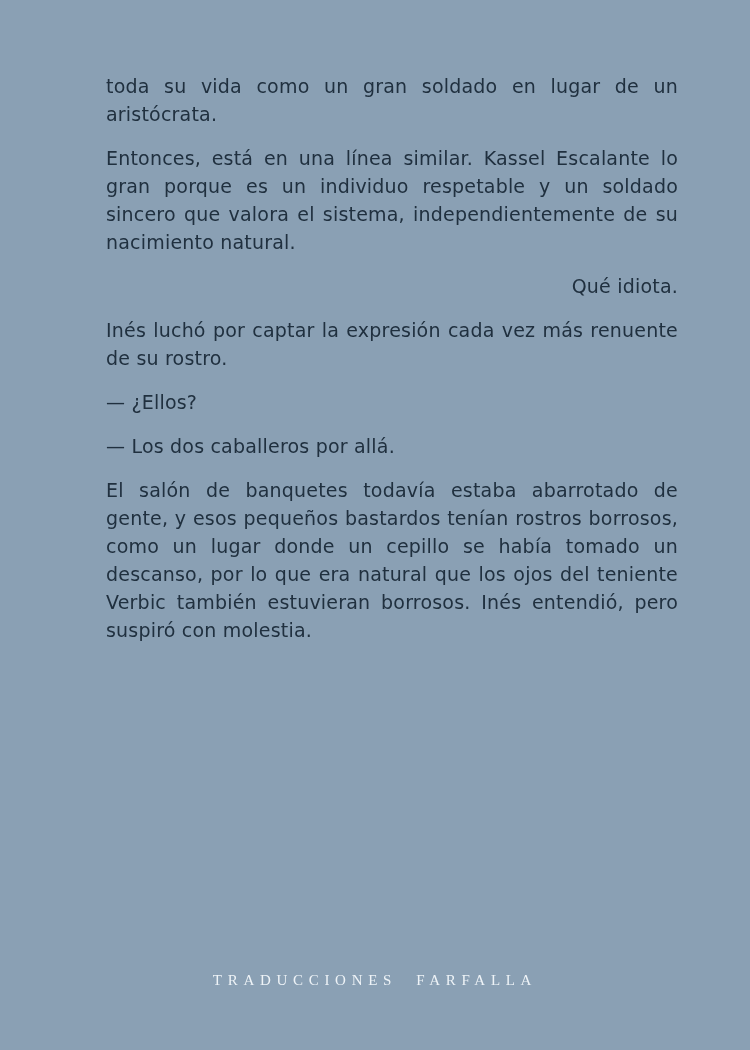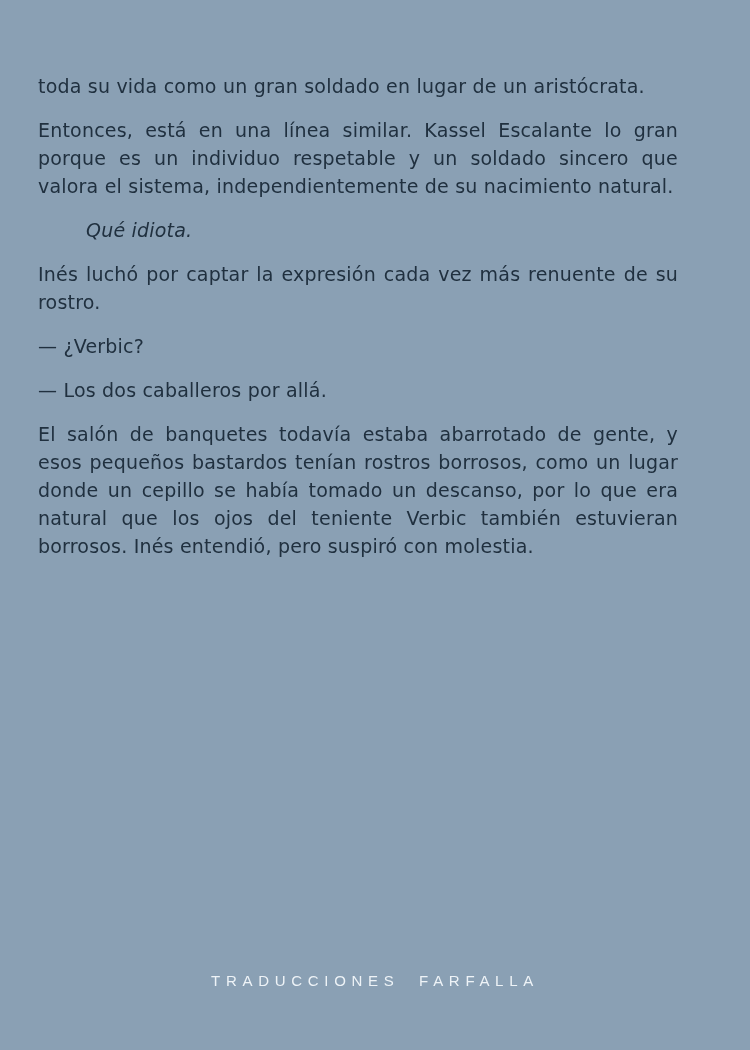--- a/index.html
+++ b/index.html
@@ -15,61 +15,60 @@
     width: 750px;
     height: 1050px;
     overflow: hidden;
     background: var(--bg);
   }
   .page {
     position: relative;
     width: 750px;
     height: 1050px;
     box-sizing: border-box;
-    padding: 72px 72px 0 38px;
+    padding: 72px 72px 0 106px;
     background: var(--bg);
     font-family: "DejaVu Sans", "Liberation Sans", sans-serif;
   }
   .text-column {
     width: 100%;
   }
   .para {
     margin: 0 0 16px 0;
     font-size: 19px;
     line-height: 28px;
     letter-spacing: 0.2px;
     color: var(--fg);
     text-align: justify;
     text-justify: inter-word;
   }
   .para.italic {
-    font-style: italic;
-    text-align: left;
+    text-align: right;
     margin-left: 48px;
   }
   .footer {
     position: absolute;
     left: 0;
     right: 0;
     top: 972px;
     text-align: center;
-    font-family: Liberation Sans, sans-serif;
+    font-family: Liberation Serif, serif;
     font-size: 15px;
     letter-spacing: 0.38em;
     word-spacing: 0.65em;
     color: var(--footer);
   }
 </style>
 </head>
 <body>
 
 <div class="page">
   <div class="text-column">
       <p class="para">toda su vida como un gran soldado en lugar de un aristócrata.</p>
       <p class="para">Entonces, está en una línea similar. Kassel Escalante lo gran porque es un individuo respetable y un soldado sincero que valora el sistema, independientemente de su nacimiento natural.</p>
       <p class="para italic">Qué idiota.</p>
       <p class="para">Inés luchó por captar la expresión cada vez más renuente de su rostro.</p>
-      <p class="para">— ¿Verbic?</p>
+      <p class="para">— ¿Ellos?</p>
       <p class="para">— Los dos caballeros por allá.</p>
       <p class="para">El salón de banquetes todavía estaba abarrotado de gente, y esos pequeños bastardos tenían rostros borrosos, como un lugar donde un cepillo se había tomado un descanso, por lo que era natural que los ojos del teniente Verbic también estuvieran borrosos. Inés entendió, pero suspiró con molestia.</p>
     </div>
   <div class="footer">TRADUCCIONES FARFALLA</div>
 </div>
 
 </body></html>

